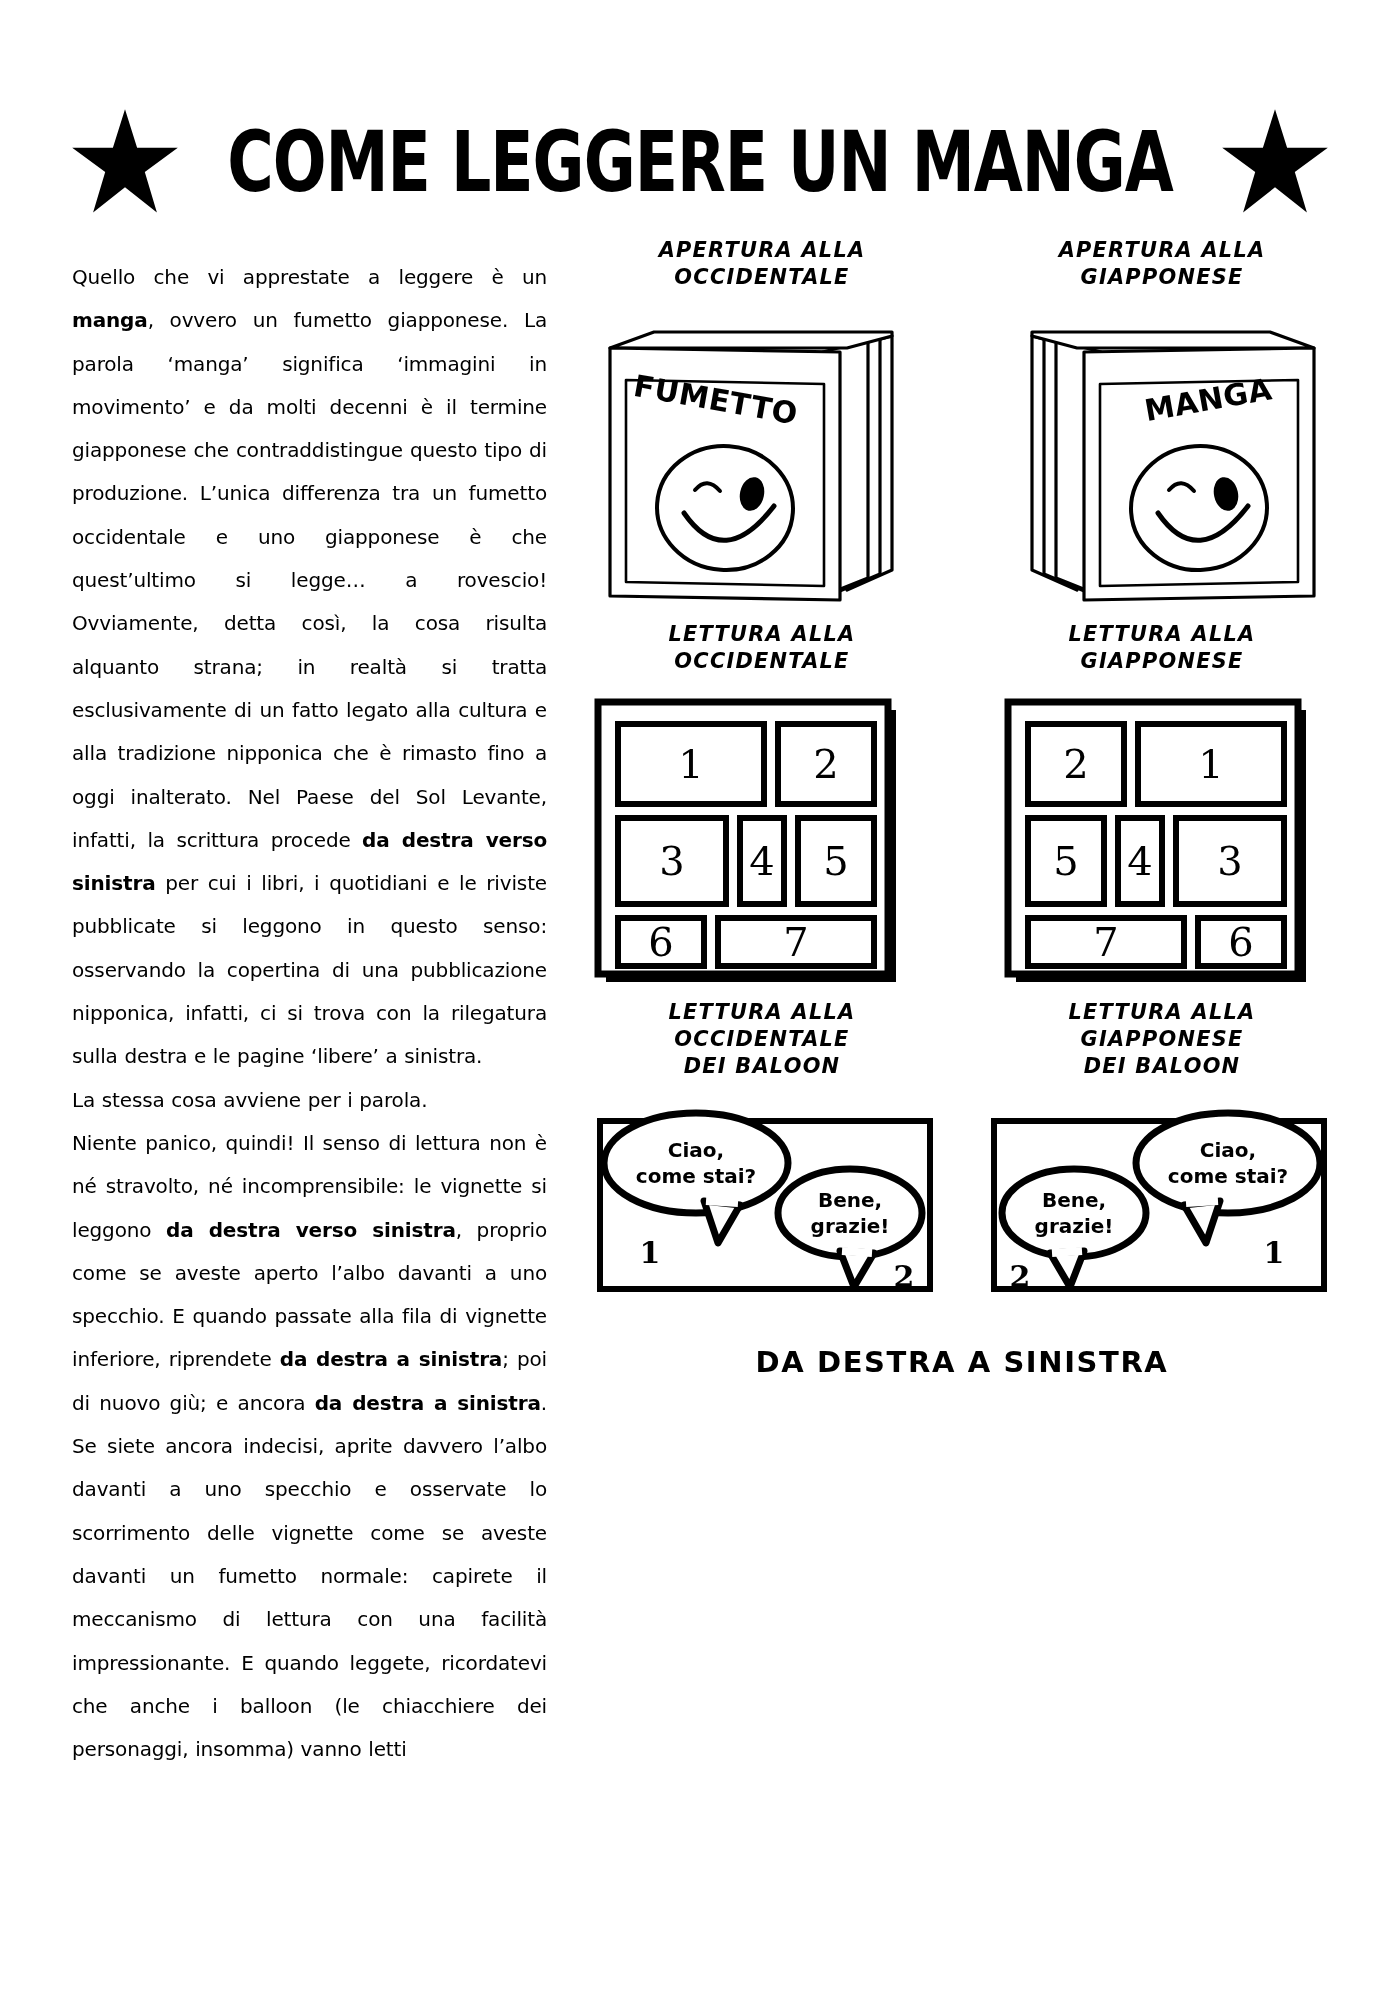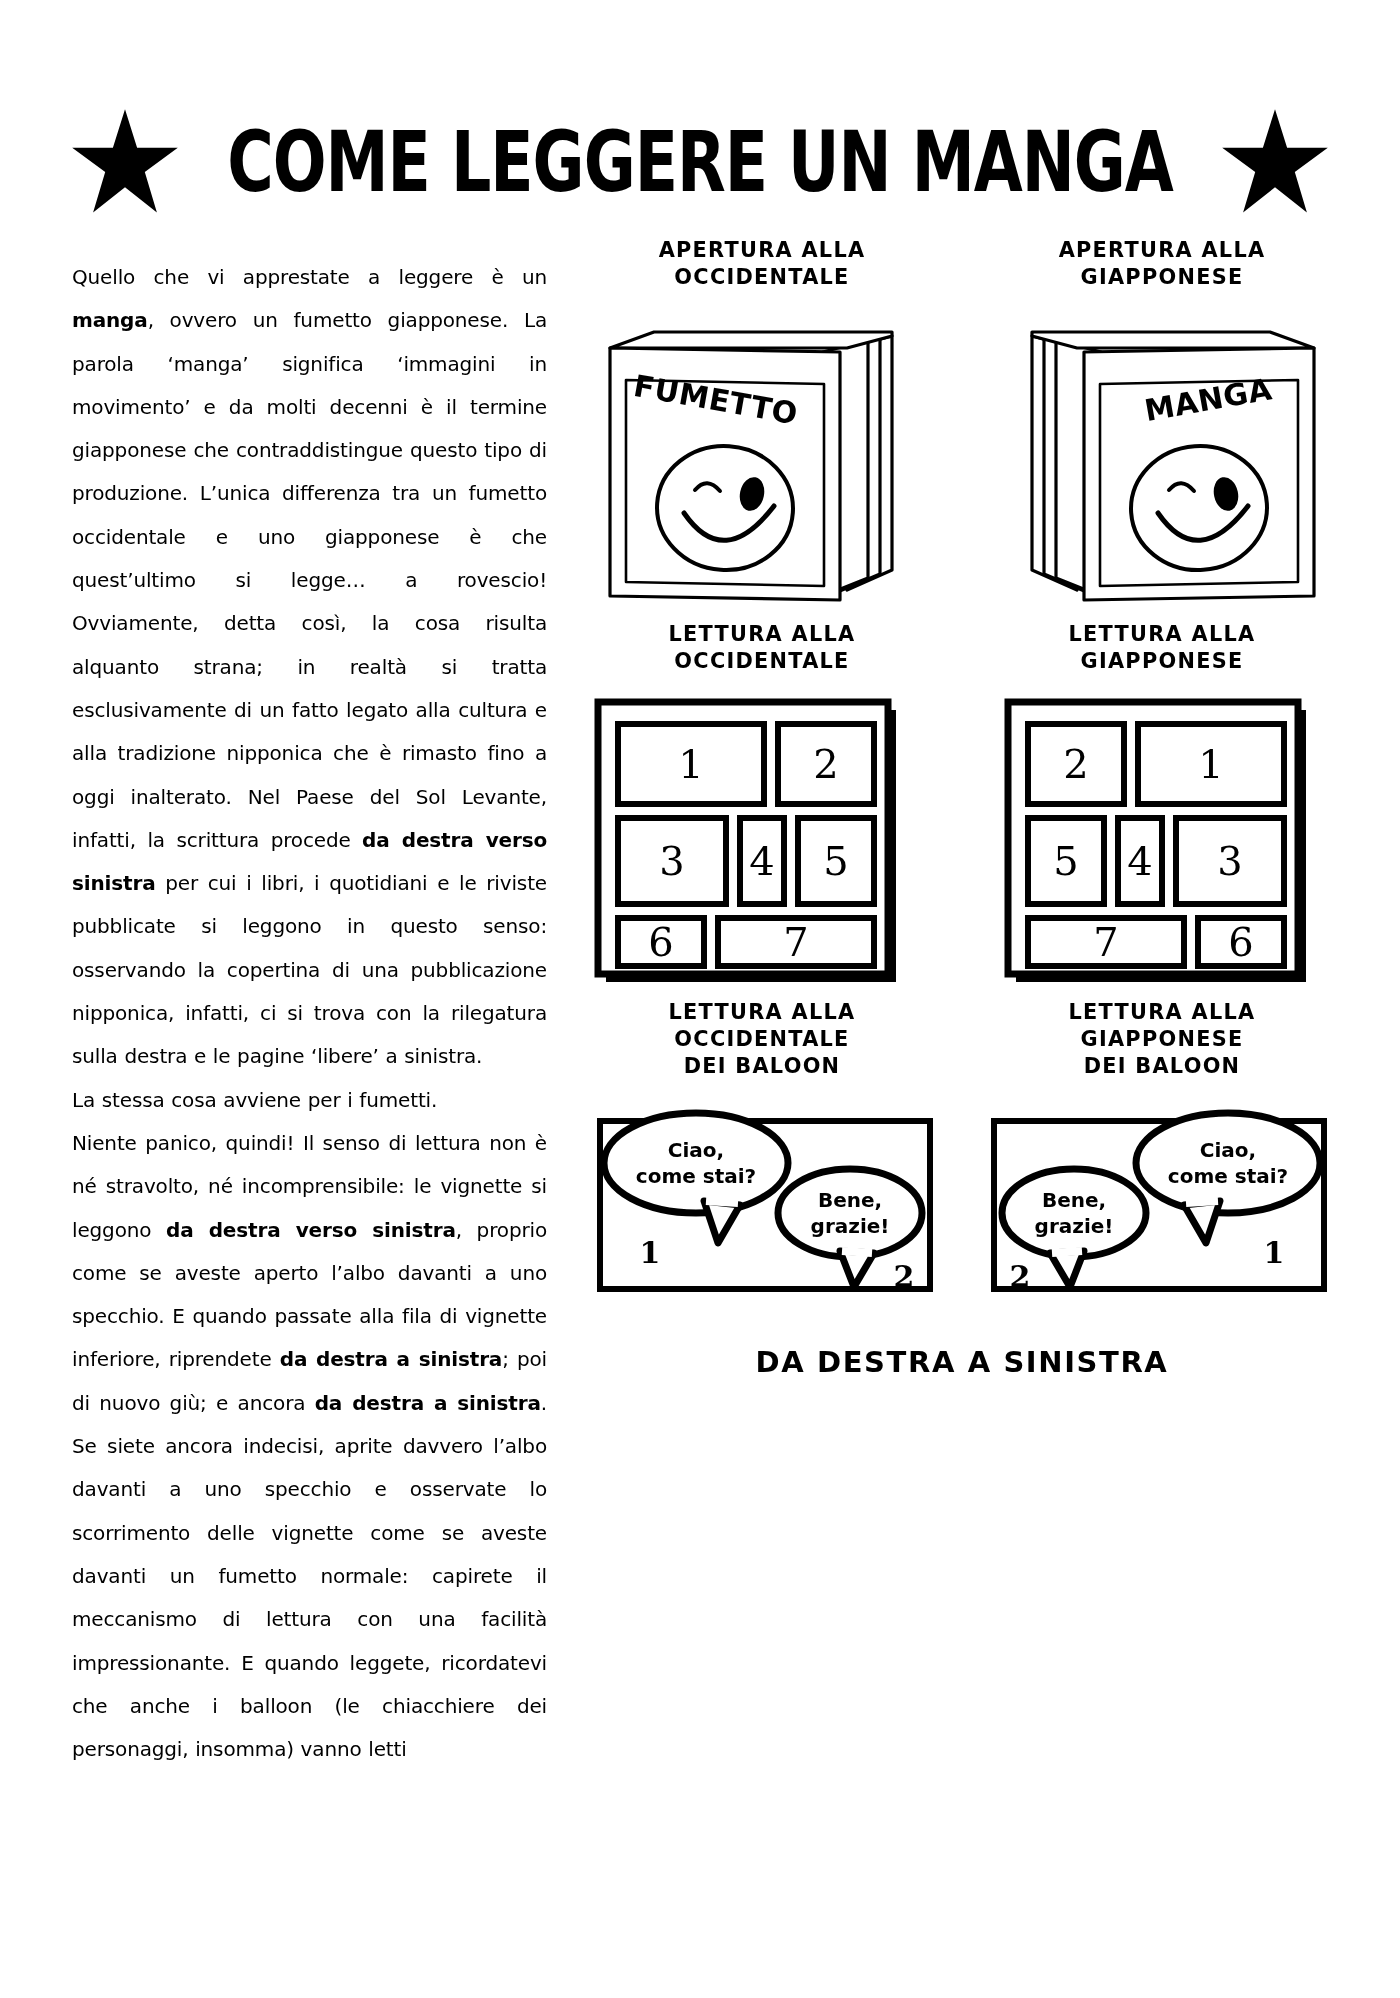--- a/index.html
+++ b/index.html
@@ -85,20 +85,21 @@
     font-family: "DejaVu Sans", sans-serif;
     font-weight: 700;
     font-size: 21.5px;
     line-height: 27px;
     letter-spacing: 1.3px;
     text-align: center;
     transform: scaleX(0.97);
   }
   .half {
     width: 340px;
+    font-style: italic;
   }
 
   
   .cap-row {
     display: flex;
     justify-content: space-between;
   }
   .cap-row .half { text-align: center; }
 
   
@@ -170,21 +171,21 @@
       <polygon points="50,2 61,37 98,37 68,59 79,96 50,73 21,96 32,59 2,37 39,37" fill="#000"></polygon>
     </svg>
     <div class="title-text">COME LEGGERE UN MANGA</div>
     <svg class="star" viewBox="0 0 100 100">
       <polygon points="50,2 61,37 98,37 68,59 79,96 50,73 21,96 32,59 2,37 39,37" fill="#000"></polygon>
     </svg>
   </div>
 
   <div class="body-col">
     <p><span>Quello che vi apprestate a leggere è un</span> <b>manga</b><span>, ovvero un fumetto giapponese. La parola ‘manga’ significa ‘immagini in movimento’ e da molti decenni è il termine giapponese che contraddistingue questo tipo di produzione. L’unica differenza tra un fumetto occidentale e uno giapponese è che quest’ultimo si legge… a rovescio! Ovviamente, detta così, la cosa risulta alquanto strana; in realtà si tratta esclusivamente di un fatto legato alla cultura e alla tradizione nipponica che è rimasto fino a oggi inalterato. Nel Paese del Sol Levante, infatti, la scrittura procede </span><b>da destra verso sinistra</b><span> per cui i libri, i quotidiani e le riviste pubblicate si leggono in questo senso: osservando la copertina di una pubblicazione nipponica, infatti, ci si trova con la rilegatura sulla destra e le pagine ‘libere’ a sinistra.</span></p>
-    <p class="last-line-left">La stessa cosa avviene per i fumetti.</p>
+    <p class="last-line-left">La stessa cosa avviene per i parola.</p>
     <p><span>Niente panico, quindi! Il senso di lettura non è né stravolto, né incomprensibile: le vignette si leggono </span><b>da destra verso sinistra</b><span>, proprio come se aveste aperto l’albo davanti a uno specchio. E quando passate alla fila di vignette inferiore, riprendete </span><b>da destra a sinistra</b><span>; poi di nuovo giù; e ancora </span><b>da destra a sinistra</b><span>. Se siete ancora indecisi, aprite davvero l’albo davanti a uno specchio e osservate lo scorrimento delle vignette come se aveste davanti un fumetto normale: capirete il meccanismo di lettura con una facilità impressionante. E quando leggete, ricordatevi che anche i balloon (le chiacchiere dei personaggi, insomma) vanno letti </span></p>
 
   </div>
 
   <div class="right-col">
 
     <div class="cap-row">
       <div class="half">
         <div class="cap">APERTURA ALLA</div>
         <div class="cap">OCCIDENTALE</div>

